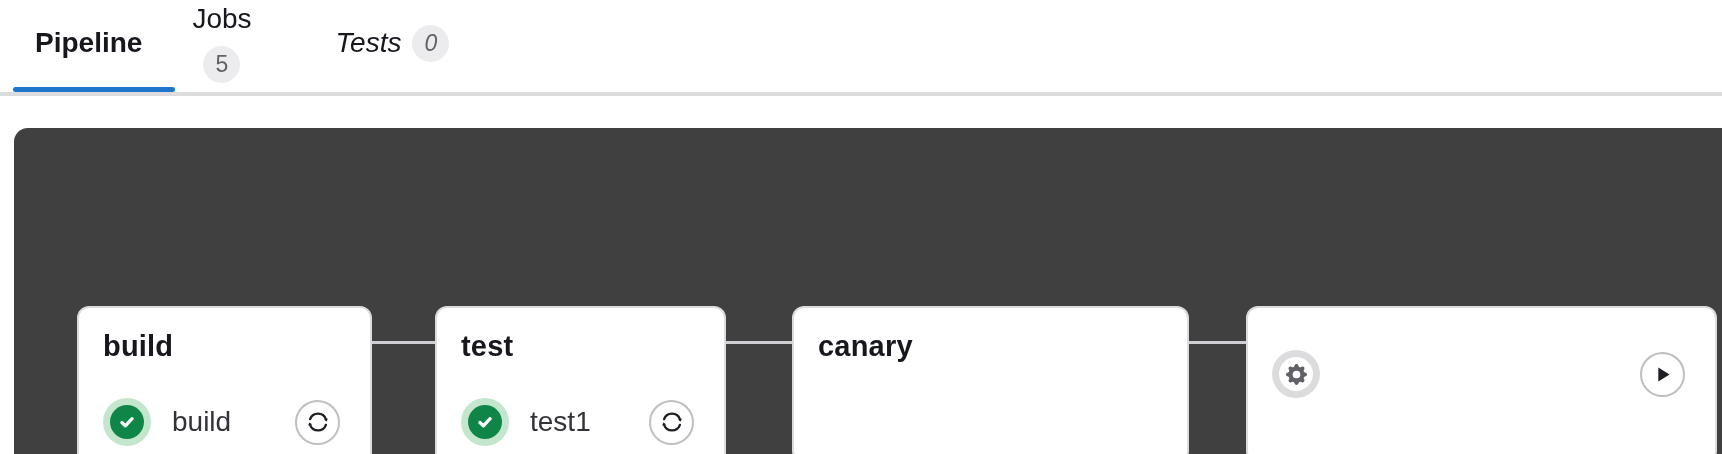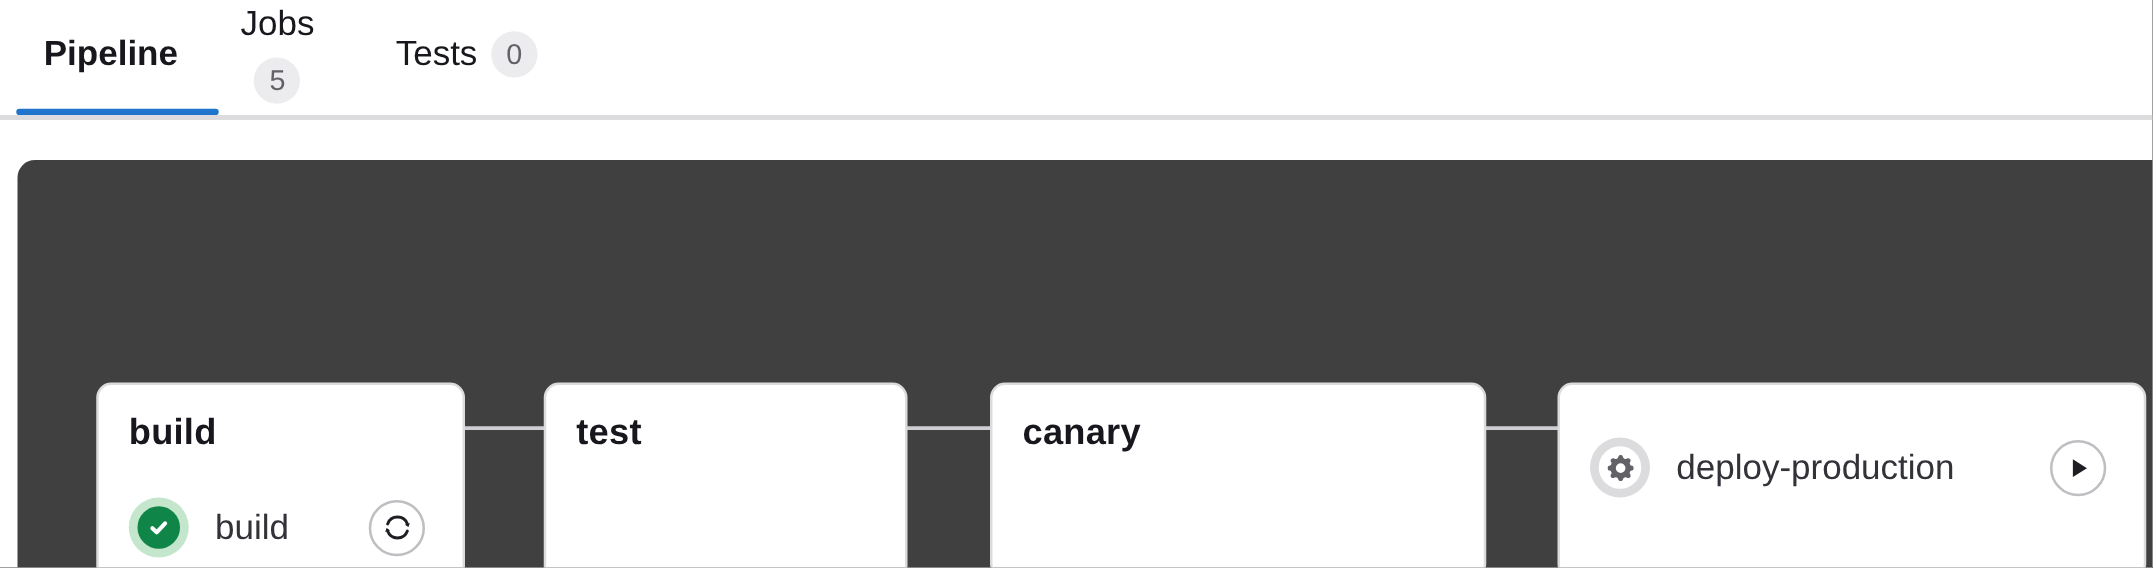--- a/index.html
+++ b/index.html
@@ -11,21 +11,21 @@
   }
 
   
   .tabbar { position: absolute; top: 0; left: 0; right: 0; height: 117px; }
   .tabbar-border { position: absolute; left: 0; right: 0; top: 92px; height: 4px; background: #dcdcde; }
   .active-indicator { position: absolute; left: 13px; top: 87px; width: 162px; height: 5px; background: var(--accent-blue); border-radius: 3px; z-index: 2; }
   .tabs { position: absolute; top: 0; left: 0; height: 86px; display: flex; align-items: center; }
   .tab { display: flex; align-items: center; gap: 11px; font-size: 28px; color: #18171d; cursor: pointer; }
   .tab-pipeline { margin-left: 35px; font-weight: 700; }
   .tab-jobs { margin-left: 50px; flex-direction: column; }
-  .tab-tests { margin-left: 65px; }
+  .tab-tests { margin-left: 84px; font-style: italic; }
   .badge {
     background: #ececef; color: #626168; font-size: 23px;
     min-width: 37px; height: 37px; border-radius: 20px; padding: 0 8px;
     display: flex; align-items: center; justify-content: center; box-sizing: border-box;
   }
 
   
   .panel { position: absolute; left: 14px; top: 128px; right: 0; bottom: 0; background: #404040; border-top-left-radius: 14px; }
 
   .stage-card {
@@ -114,39 +114,59 @@
           </svg>
         </button>
       </div>
     </div>
   </div>
 
   <div class="stage-card" id="stage-test">
     <div class="stage-header">
       <span class="stage-title">test</span>
     </div>
+    <div class="jobs">
+      <div class="job-row">
+        <span class="status-icon success">
+          <span class="status-inner">
+            <svg width="22" height="22" viewBox="0 0 16 16">
+              <path d="M4.3 8.4l2.5 2.4 4.9-5.2" fill="none" stroke="#fff" stroke-width="2.4" stroke-linecap="round" stroke-linejoin="round"></path>
+            </svg>
+          </span>
+        </span>
+        <span class="job-name">test1</span>
+        <button class="action-btn">
+          <svg width="28" height="28" viewBox="0 0 24 24">
+            <path d="M5.23 9.54 A7.2 7.2 0 0 1 18.77 9.54" fill="none" stroke="var(--icon-dark)" stroke-width="2" stroke-linecap="round"></path>
+            <path d="M19.5 11.6 L20.46 8.92 L17.08 10.16 Z" fill="var(--icon-dark)"></path>
+            <path d="M18.77 14.46 A7.2 7.2 0 0 1 5.23 14.46" fill="none" stroke="var(--icon-dark)" stroke-width="2" stroke-linecap="round"></path>
+            <path d="M4.5 12.4 L3.54 15.08 L6.92 13.84 Z" fill="var(--icon-dark)"></path>
+          </svg>
+        </button>
+      </div>
+
+    </div>
   </div>
 
   <div class="stage-card" id="stage-canary">
     <div class="stage-header">
       <span class="stage-title">canary</span>
     </div>
   </div>
 
   <div class="stage-card" id="stage-production">
     <div class="jobs">
       <div class="job-row">
         <span class="status-icon manual">
           <span class="status-inner">
             <svg width="21" height="21" viewBox="0 0 16 16">
               <path fill="var(--manual-gray)" d="M9.405 1.05c-.413-1.4-2.397-1.4-2.81 0l-.1.34a1.464 1.464 0 0 1-2.105.872l-.31-.17c-1.283-.698-2.686.705-1.987 1.987l.169.311c.446.82.023 1.841-.872 2.105l-.34.1c-1.4.413-1.4 2.397 0 2.81l.34.1a1.464 1.464 0 0 1 .872 2.105l-.17.31c-.698 1.283.705 2.686 1.987 1.987l.311-.169a1.464 1.464 0 0 1 2.105.872l.1.34c.413 1.4 2.397 1.4 2.81 0l.1-.34a1.464 1.464 0 0 1 2.105-.872l.31.17c1.283.698 2.686-.705 1.987-1.987l-.169-.311a1.464 1.464 0 0 1 .872-2.105l.34-.1c1.4-.413 1.4-2.397 0-2.81l-.34-.1a1.464 1.464 0 0 1-.872-2.105l.17-.31c.698-1.283-.705-2.686-1.987-1.987l-.311.169a1.464 1.464 0 0 1-2.105-.872l-.1-.34zM8 10.93a2.929 2.929 0 1 1 0-5.86 2.929 2.929 0 0 1 0 5.86z"></path>
             </svg>
           </span>
         </span>
-        <span class="job-name">deploy-production</span>
         <button class="action-btn">
           <svg width="21" height="21" viewBox="0 0 16 16">
             <path d="M4.8 2.6v10.8L13.4 8z" fill="var(--icon-dark)"></path>
           </svg>
         </button>
       </div>
     </div>
   </div>
 
 </div>

